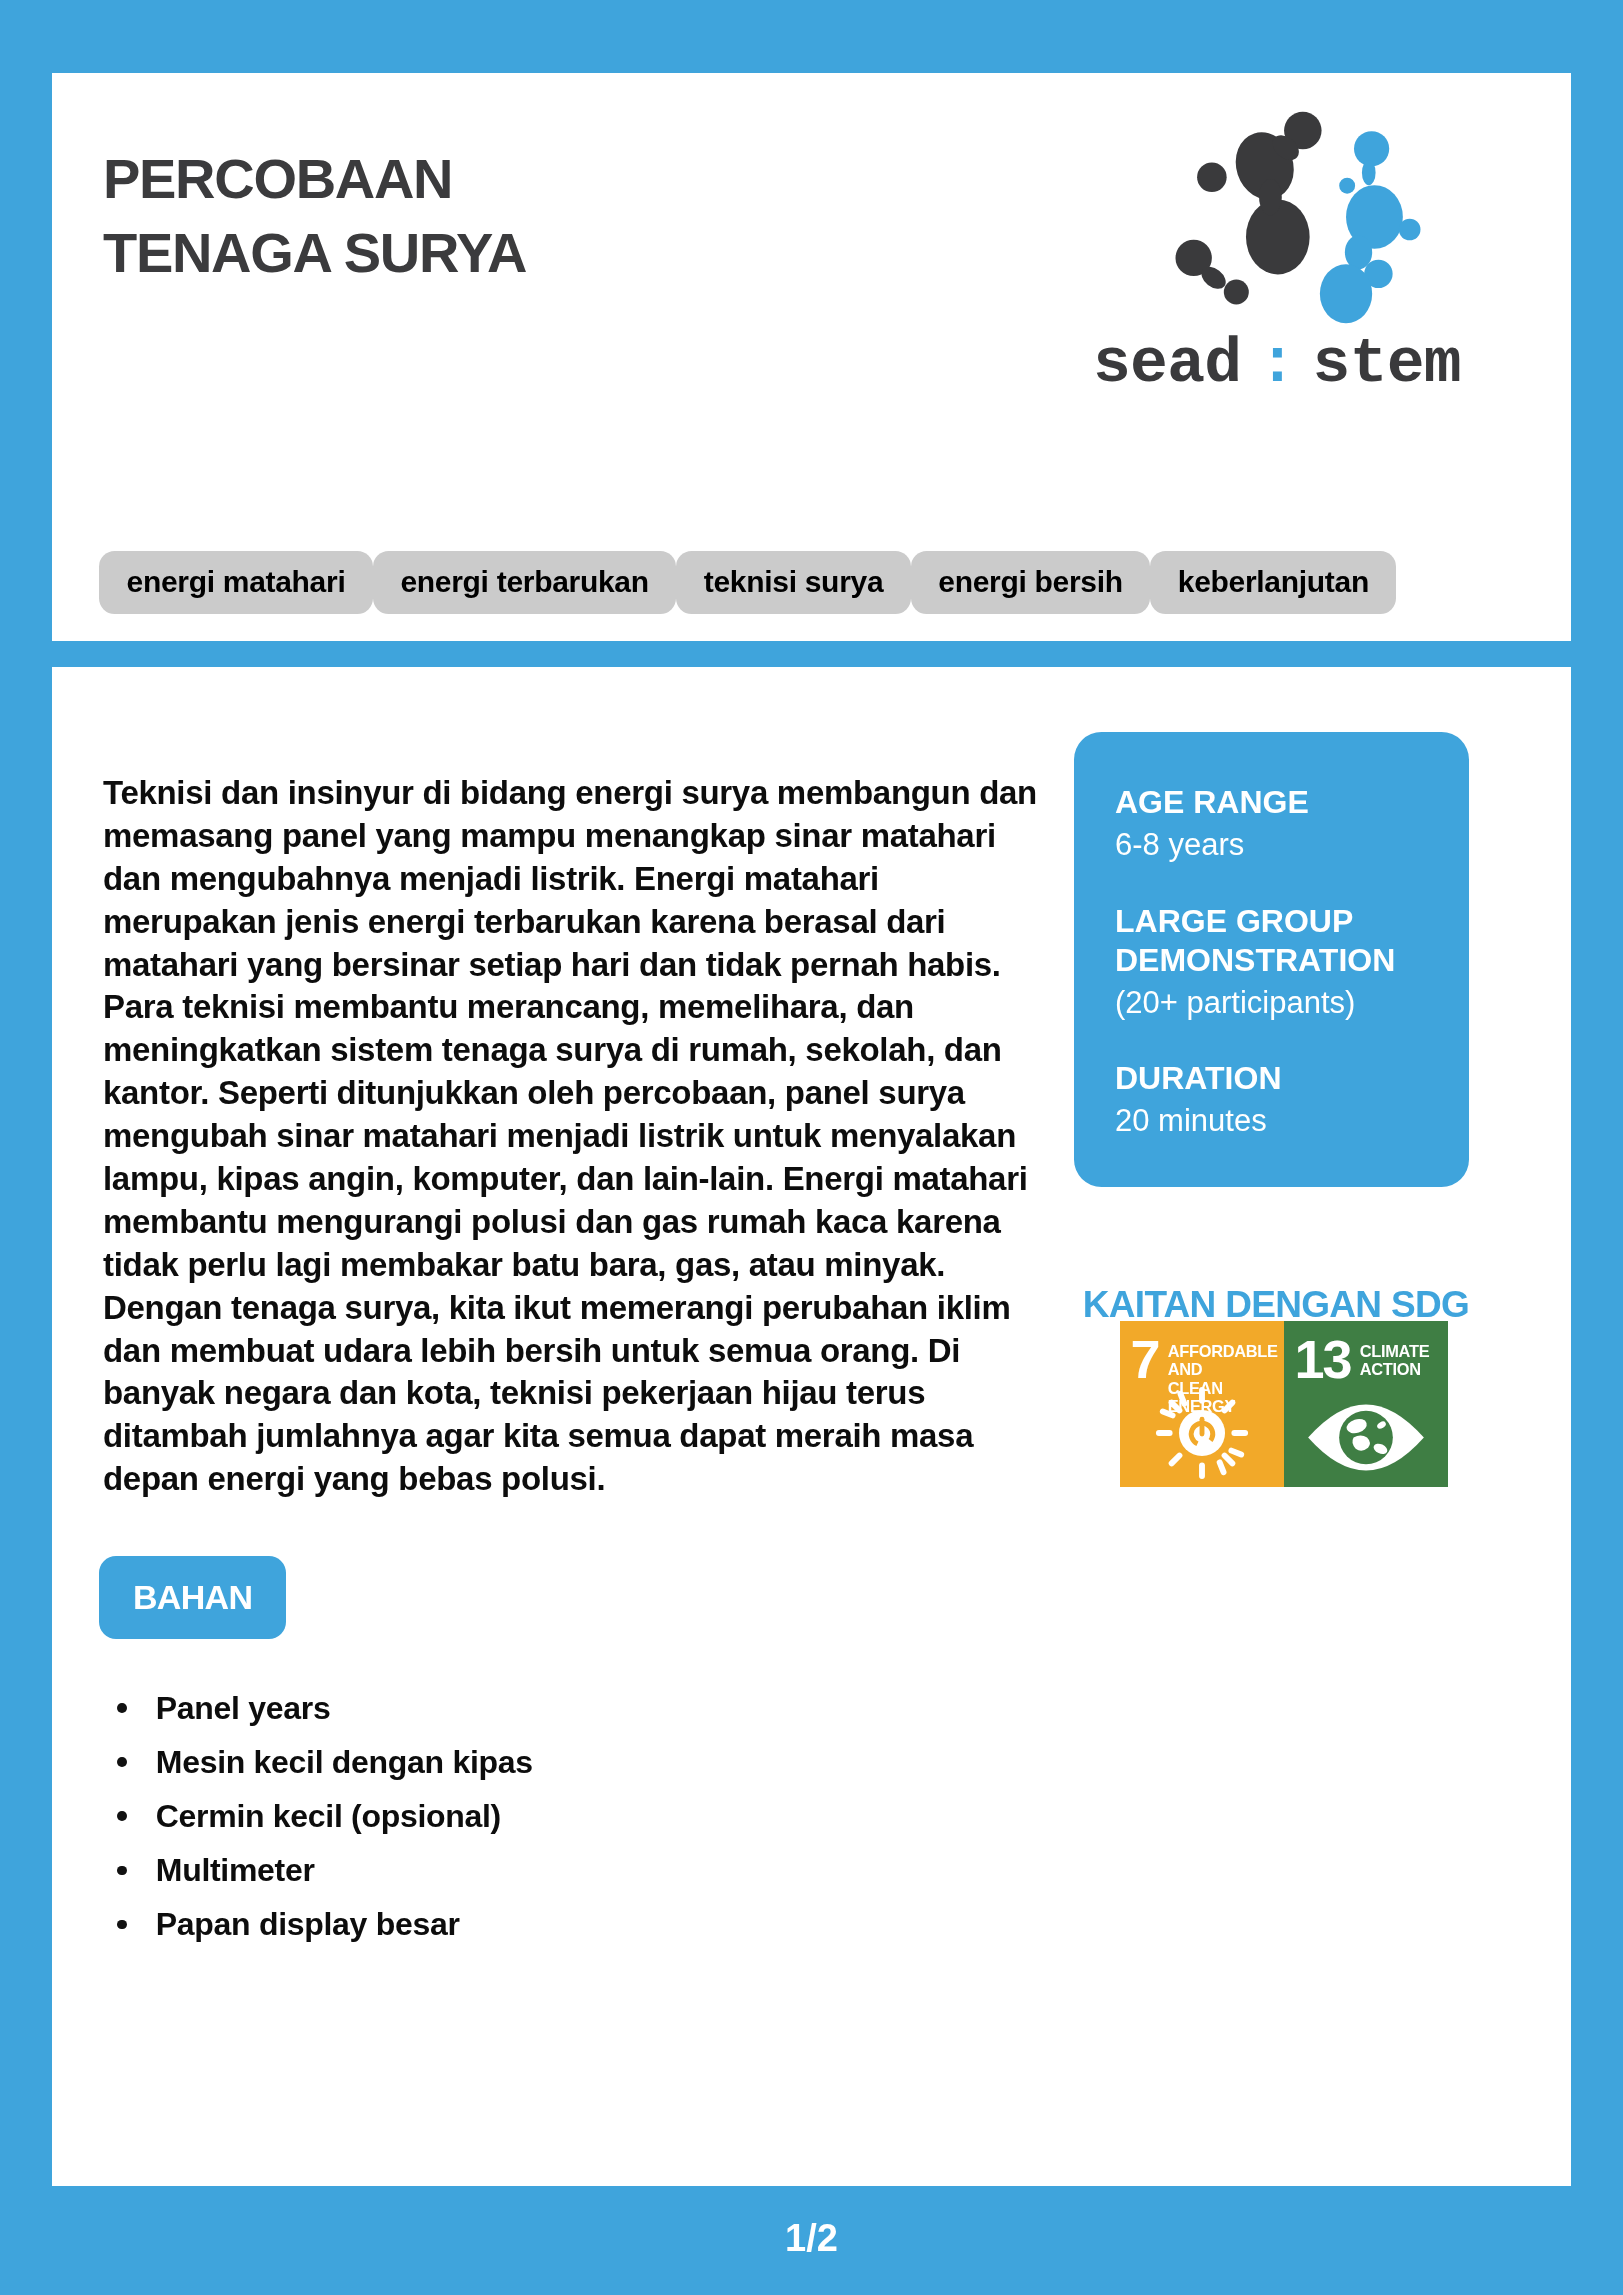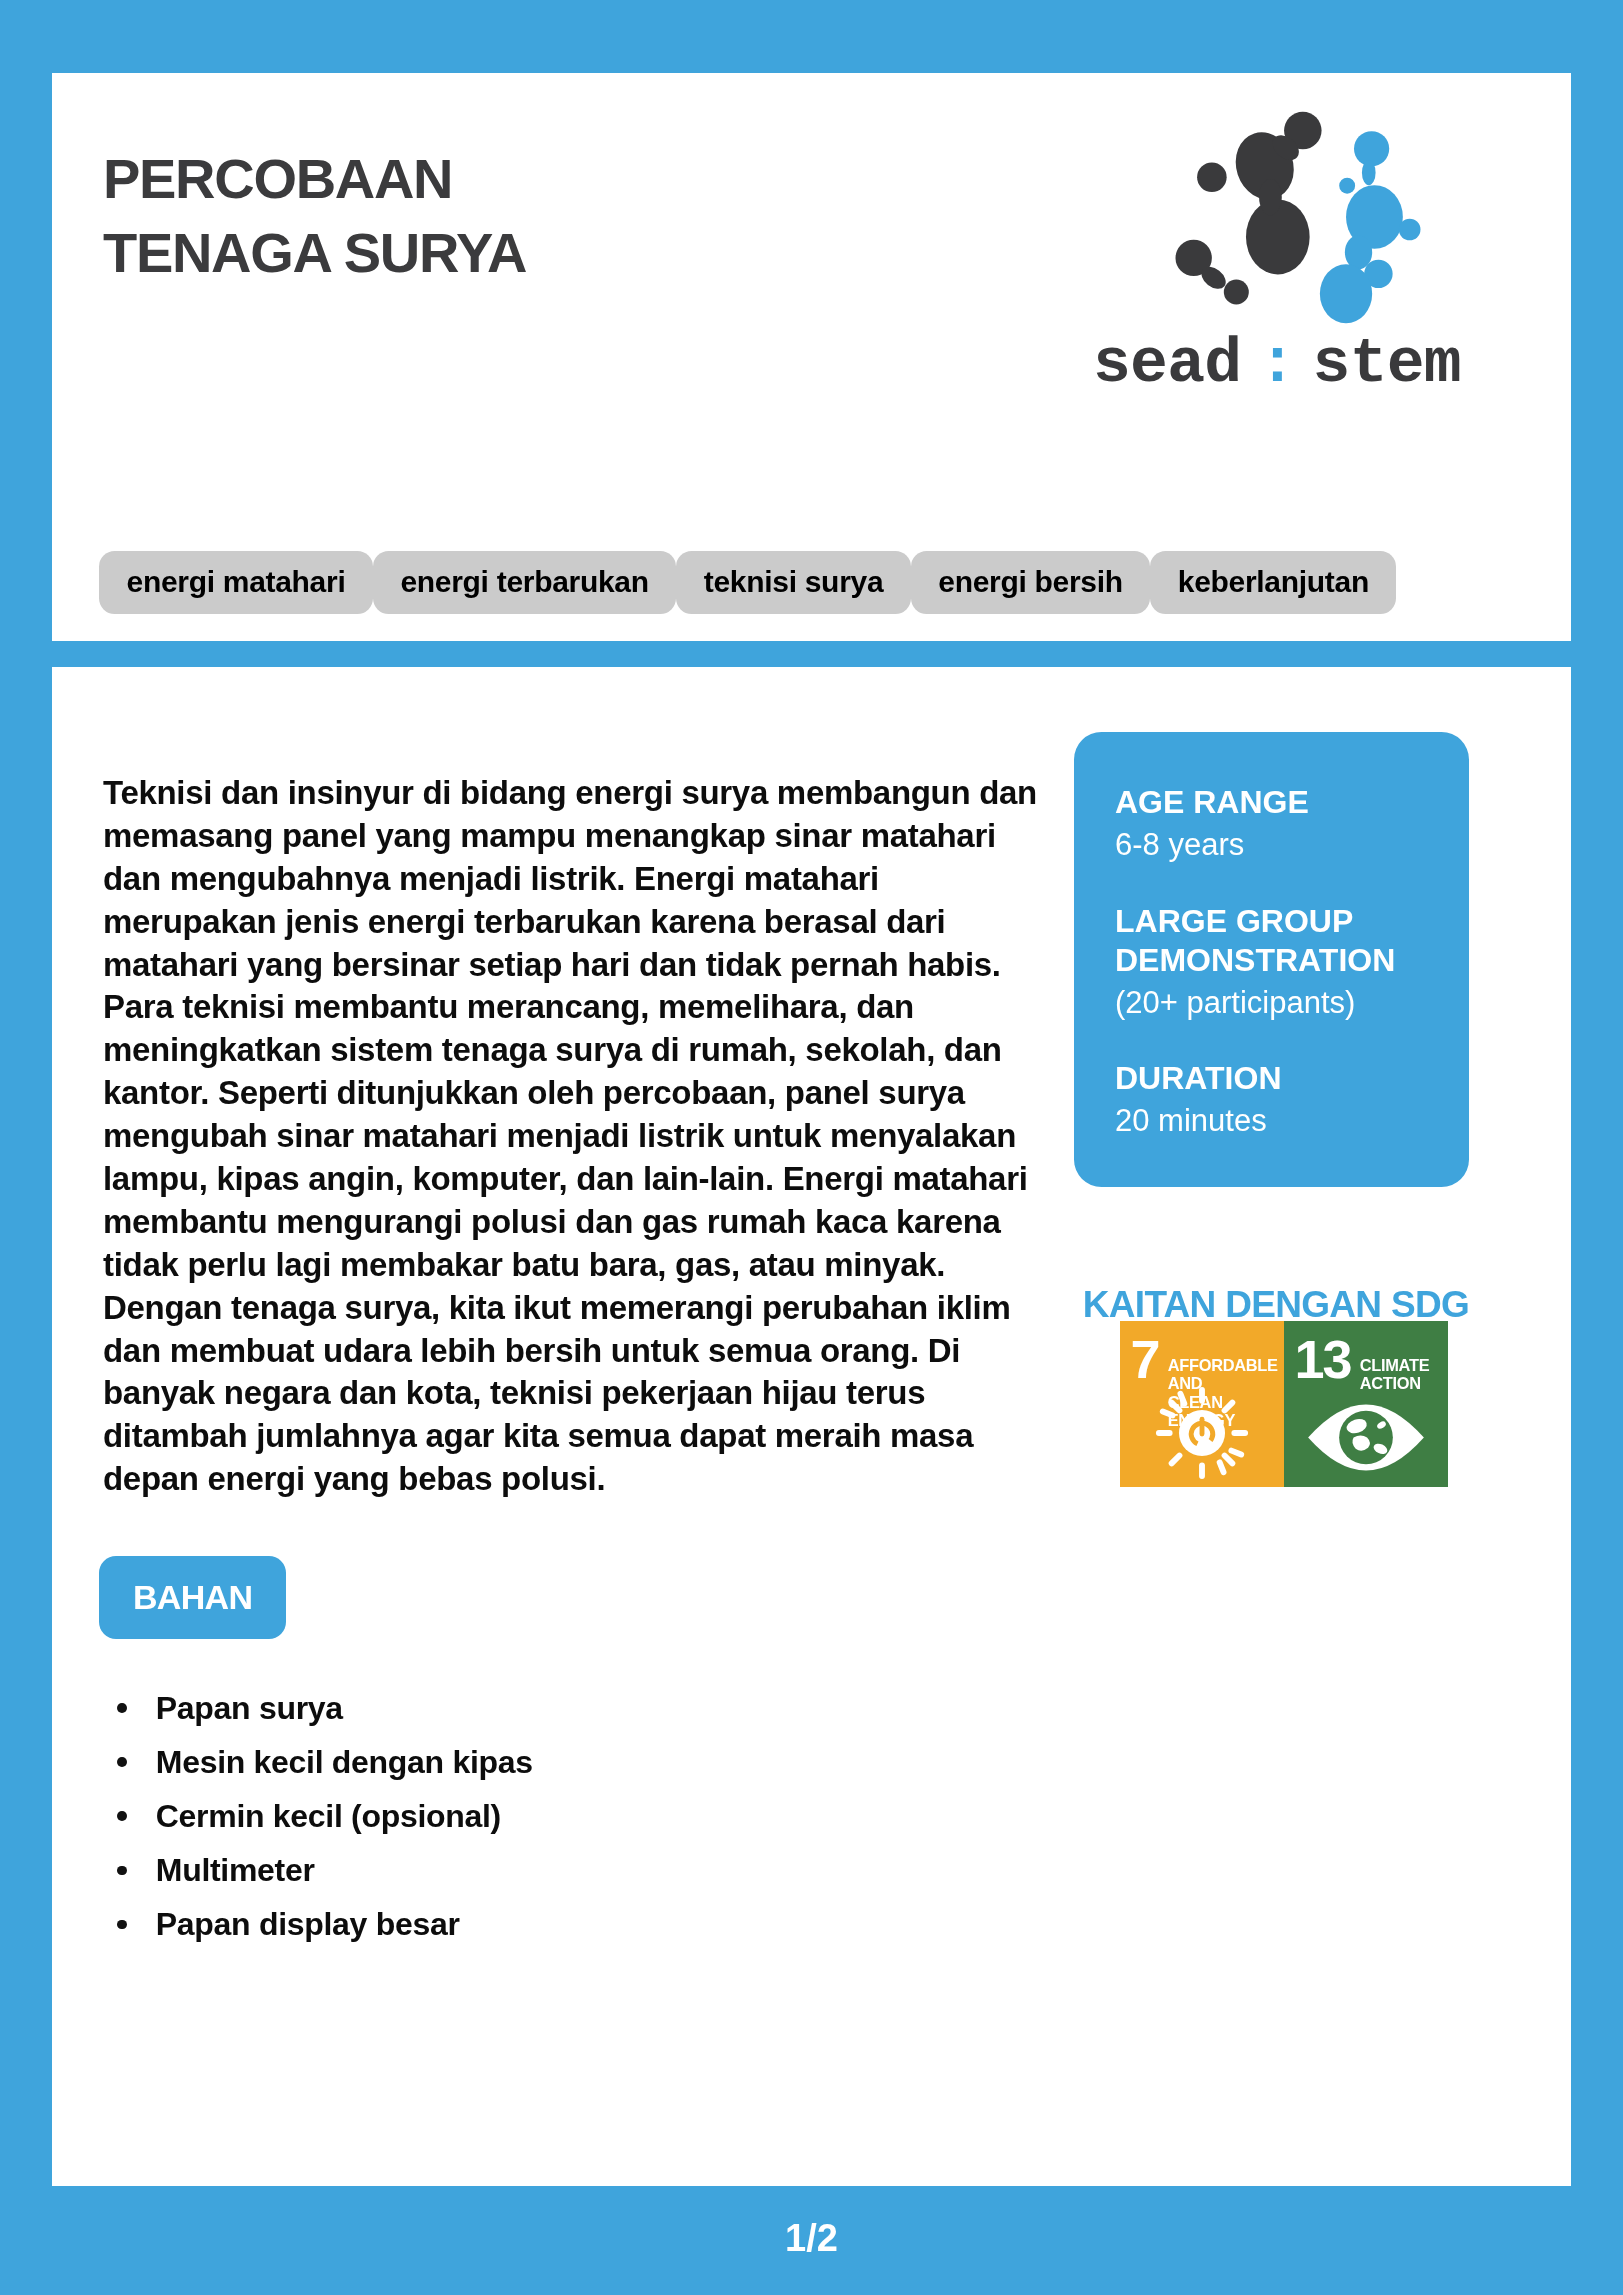--- a/index.html
+++ b/index.html
@@ -75,21 +75,21 @@
   }
   .sdg-tile{
     width:164px;height:166px;position:relative;box-sizing:border-box;
     padding:13px 10.5px;color:#fff;
   }
   .sdg-tile.sdg-7{background:#F2A929;}
   .sdg-tile.sdg-13{background:#3F7E44;}
   .sdg-head{display:flex;align-items:flex-start;}
   .sdg-number{font-size:54px;font-weight:bold;line-height:0.95;letter-spacing:-2px;}
   .sdg-title{
-    margin-left:9.2px;margin-top:22px;
+    margin-left:9.2px;margin-top:8px;
     font-size:16.4px;font-weight:bold;line-height:1.12;letter-spacing:-0.3px;
   }
   .sdg-icon{position:absolute;left:50%;transform:translateX(-50%);}
   .sdg-7 .sdg-icon{top:63px;}
   .sdg-13 .sdg-icon{top:80px;}
 
   .bahan-chip{
     position:absolute;left:47px;top:889px;
     background:#3FA4DC;color:#fff;
     font-size:34px;font-weight:bold;letter-spacing:-0.7px;
@@ -233,21 +233,21 @@
         <ellipse cx="150" cy="46" rx="9" ry="6" transform="rotate(-30 150 46)" fill="#ffffff"></ellipse>
       </svg>
     </div>
   </div>
 
   <div class="bahan-chip">BAHAN</div>
 
   <ul class="materials">
     <li class="material-item">
         <span class="bullet-dot"></span>
-        <span>Papan surya</span>
+        <span>Panel years</span>
       </li>
     <li class="material-item">
         <span class="bullet-dot"></span>
         <span>Mesin kecil dengan kipas</span>
       </li>
     <li class="material-item">
         <span class="bullet-dot"></span>
         <span>Cermin kecil (opsional)</span>
       </li>
     <li class="material-item">

